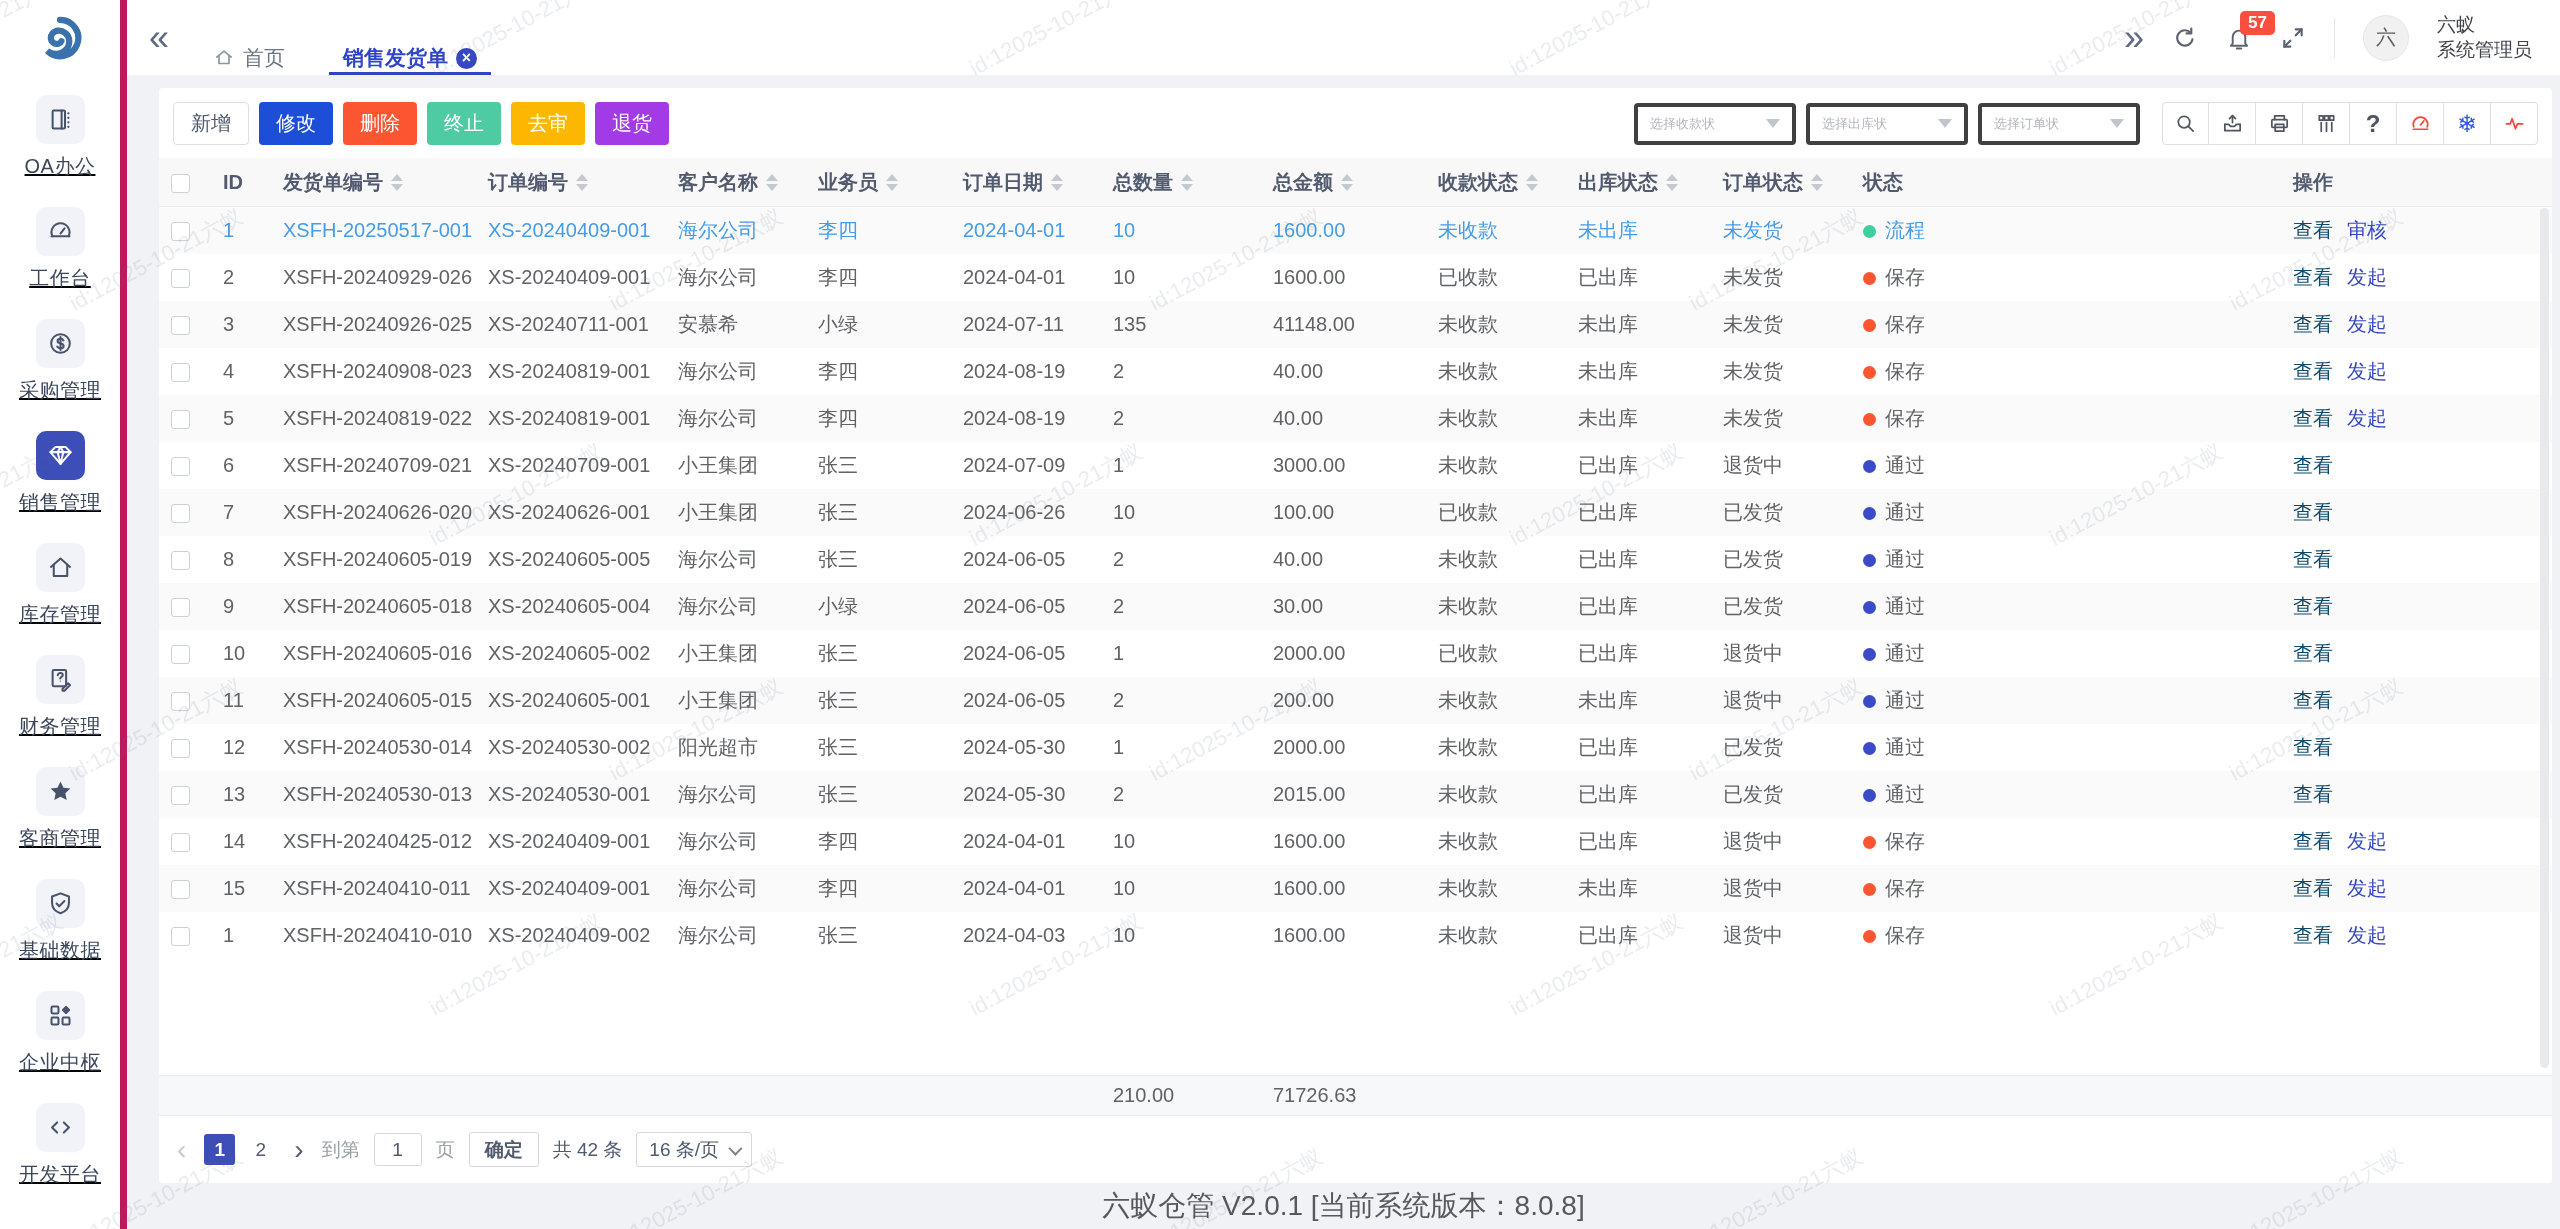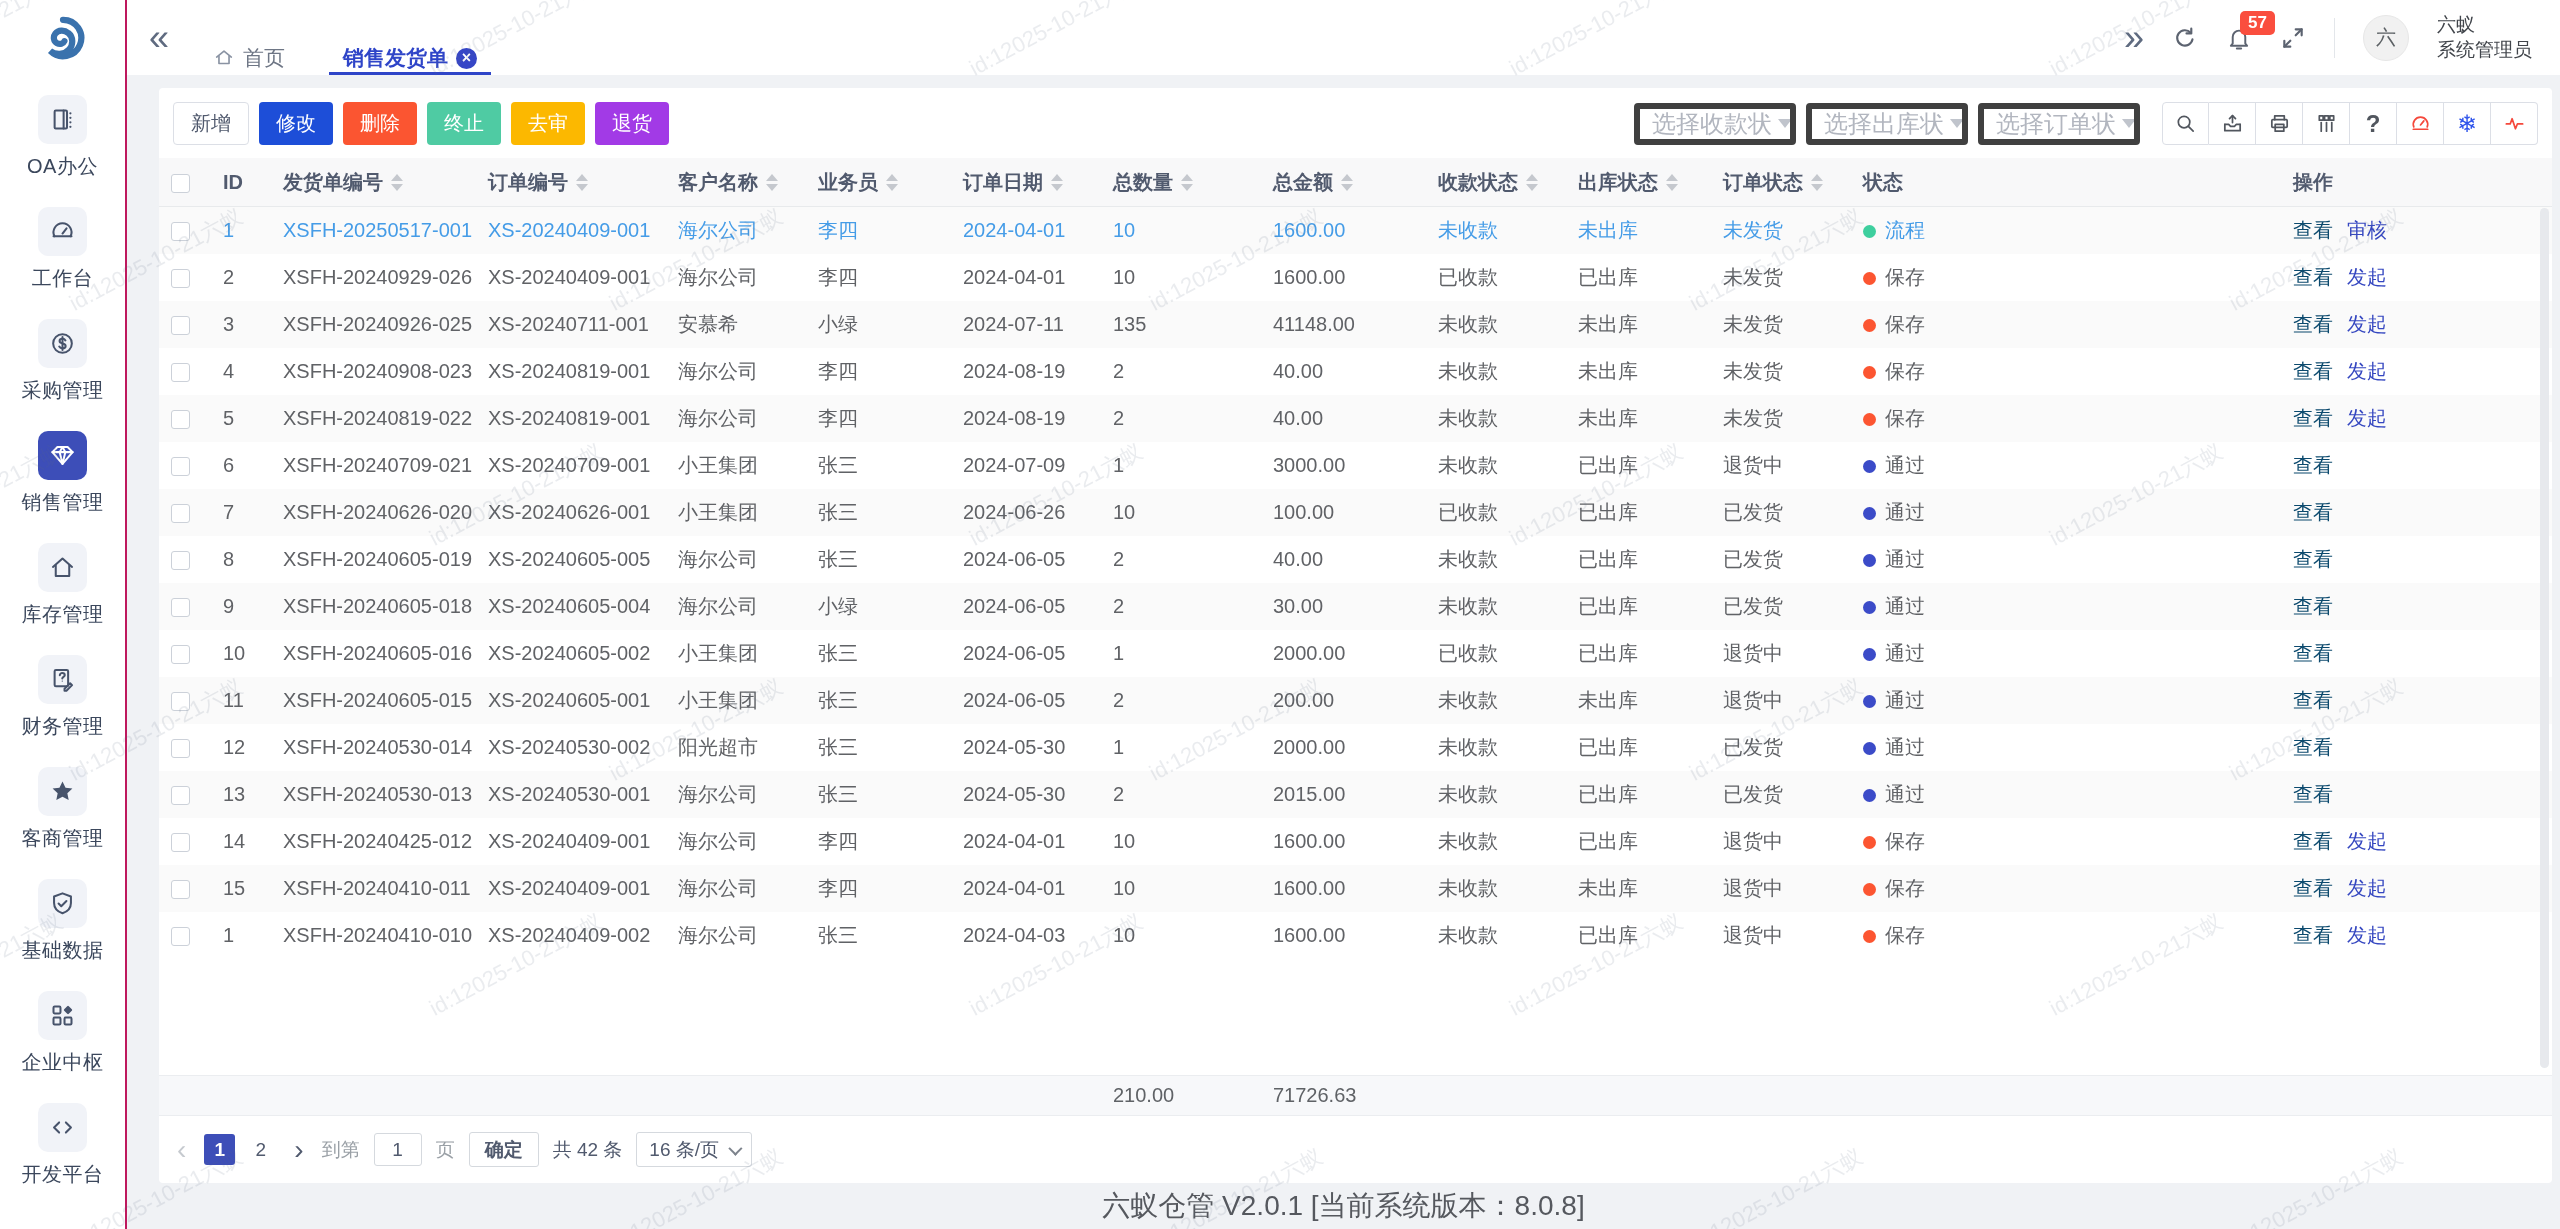--- a/index.html
+++ b/index.html
@@ -4,21 +4,21 @@
 <style>
   * { box-sizing: border-box; margin: 0; padding: 0; }
   html,body { width:2560px; height:1229px; overflow:hidden; font-family:"Liberation Sans","DejaVu Sans",sans-serif; background:#f0f2f5; }
   #app { position:relative; width:2560px; height:1229px; display:flex; }
 
   
   #watermarks { position:absolute; inset:0; z-index:60; pointer-events:none; overflow:hidden; }
   .wm { position:absolute; font-size:22px; color:rgba(96,110,135,0.13); transform:rotate(-28deg); white-space:nowrap; }
 
   
-  .sidebar { width:127px; background:#fff; border-right:2px solid #be185d; display:flex; flex-direction:column; align-items:center; flex:none; z-index:2; }
+  .sidebar { width:127px; background:#fff; border-right:7px solid #be185d; display:flex; flex-direction:column; align-items:center; flex:none; z-index:2;text-decoration:underline; }
   .logo { width:46px; height:46px; margin-top:15px; }
   .side-nav { margin-top:34px; display:flex; flex-direction:column; align-items:center; }
   .side-item { display:flex; flex-direction:column; align-items:center; margin-bottom:27px; cursor:pointer; }
   .side-ic { width:49px; height:49px; border-radius:10px; background:#f1f3f8; color:#47536b; display:flex; align-items:center; justify-content:center; }
   .side-ic svg { width:27px; height:27px; }
   .side-item.active .side-ic { color:#fff; }
   .side-label { margin-top:9px; font-size:20px; color:#3b475c; letter-spacing:0.5px; }
 
   
   .main { flex:1; display:flex; flex-direction:column; min-width:0; }
@@ -45,21 +45,21 @@
   
   .content { flex:1; background:#f0f2f5; padding:13px 8px 0 32px; min-height:0; display:flex; }
   .panel { background:#fff; border-radius:4px; flex:1; display:flex; flex-direction:column; min-width:0; position:relative; }
 
   
   .panel-toolbar { display:flex; justify-content:space-between; align-items:center; padding:14px 14px 13px 14px; flex:none; }
   .btn-group { display:flex; gap:10px; }
   .act-btn { height:43px; padding:0 17px; border-radius:4px; font-size:20px; color:#fff; border:none; cursor:pointer; font-family:inherit; }
   .act-btn.plain { background:#fff; border:1px solid #dcdfe6; color:#515a6e; }
   .toolbar-right { display:flex; align-items:center; }
-  .filter-sel { width:162px; height:42px; border:6px solid #404040; border-radius:4px; background:#fff; display:flex; align-items:center; justify-content:space-between; padding:0 12px; margin-right:10px; font-size:24px; color:#b2b6bf; cursor:pointer; white-space:nowrap; overflow:hidden; }
+  .filter-sel { width:162px; height:42px; border:4px solid #404040; border-radius:4px; background:#fff; display:flex; align-items:center; justify-content:space-between; padding:0 12px; margin-right:10px; font-size:13px; color:#b2b6bf; cursor:pointer; white-space:nowrap; overflow:hidden; }
   .tri-down { width:0; height:0; border-left:7px solid transparent; border-right:7px solid transparent; border-top:9px solid #c0c4cc; flex:none; margin-left:6px; }
   .icon-group { display:flex; margin-left:12px; }
   .tool-btn { width:47px; height:43px; border:1px solid #dcdfe6; border-left:none; background:#fff; display:flex; align-items:center; justify-content:center; color:#51565e; cursor:pointer; }
   .tool-btn:first-child { border-left:1px solid #dcdfe6; border-radius:4px 0 0 4px; }
   .tool-btn:last-child { border-radius:0 4px 4px 0; }
   .tool-btn svg { width:23px; height:23px; }
   .tool-btn.red { color:#f5483b; }
   .tool-btn.blue { color:#2f54eb; }
   .q-mark { font-size:24px; font-weight:bold; }
   .flake { font-size:24px; line-height:1; }

